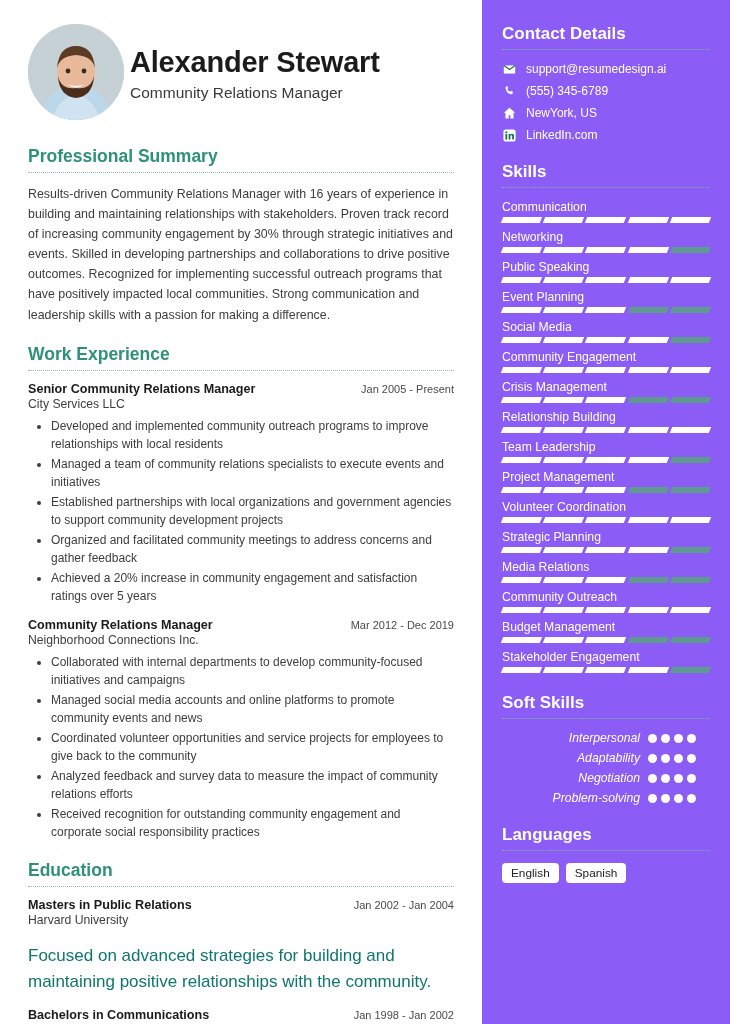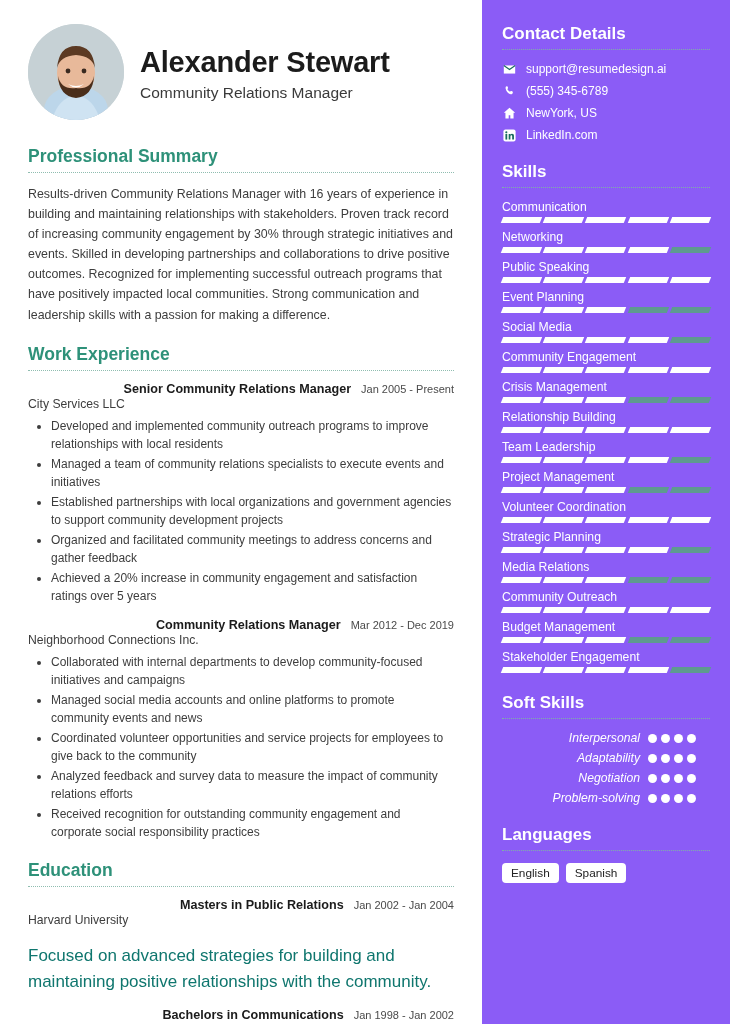--- a/index.html
+++ b/index.html
@@ -19,21 +19,21 @@
   
   .left {
     width: 482px;
     padding: 24px 28px 0 28px;
     background: #ffffff;
   }
 
   .header-row {
     display: flex;
     align-items: center;
-    gap: 16px;
+    gap: 6px;
     margin-bottom: 26px;
   }
   .avatar {
     width: 96px; height: 96px;
     border-radius: 50%;
     overflow: hidden;
     flex: 0 0 96px;
     background: #c9d3d6;
     position: relative;
   }
@@ -67,21 +67,21 @@
 
   .summary-text {
     font-size: 12.4px;
     line-height: 1.62;
     color: #3d3d3d;
   }
 
   .entry { margin-bottom: 13px; }
   .entry-top {
     display: flex;
-    justify-content: flex-end;
+    justify-content: space-between;
     align-items: baseline;
     gap: 10px;
   }
   .entry-role {
     font-size: 12.6px;
     font-weight: bold;
     color: #1b1b1b;
   }
   .entry-date {
     font-size: 11px;

